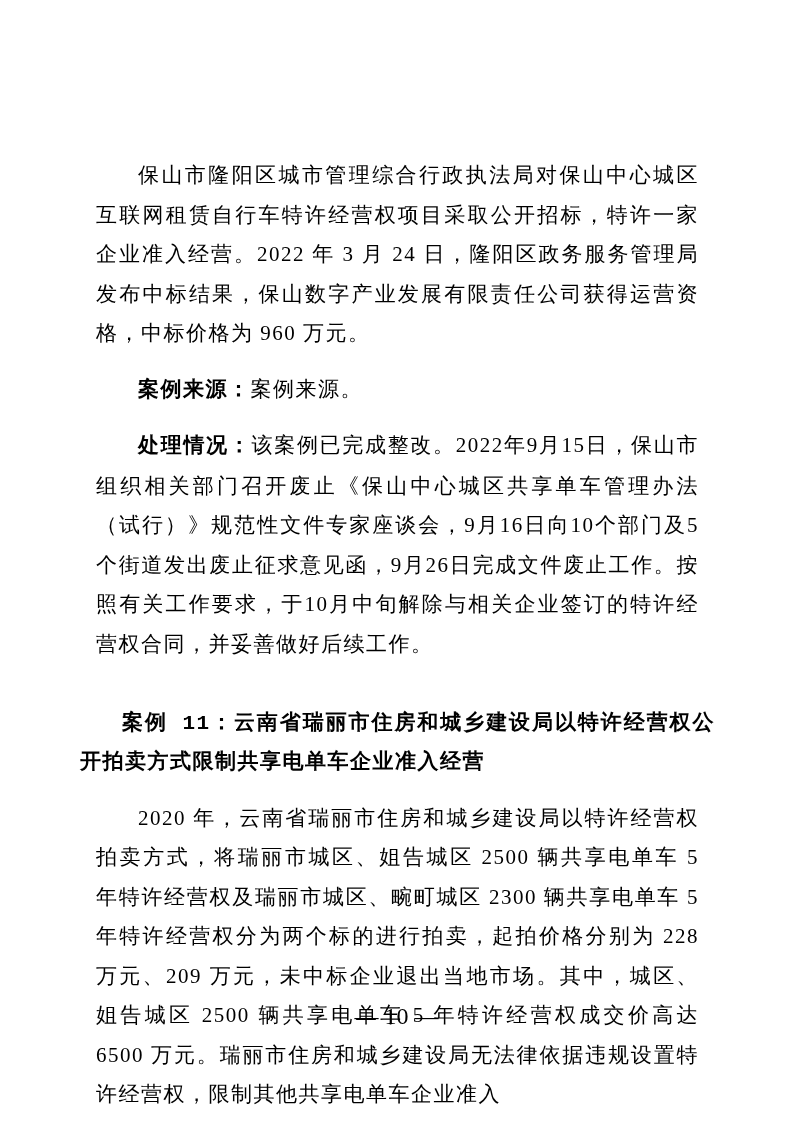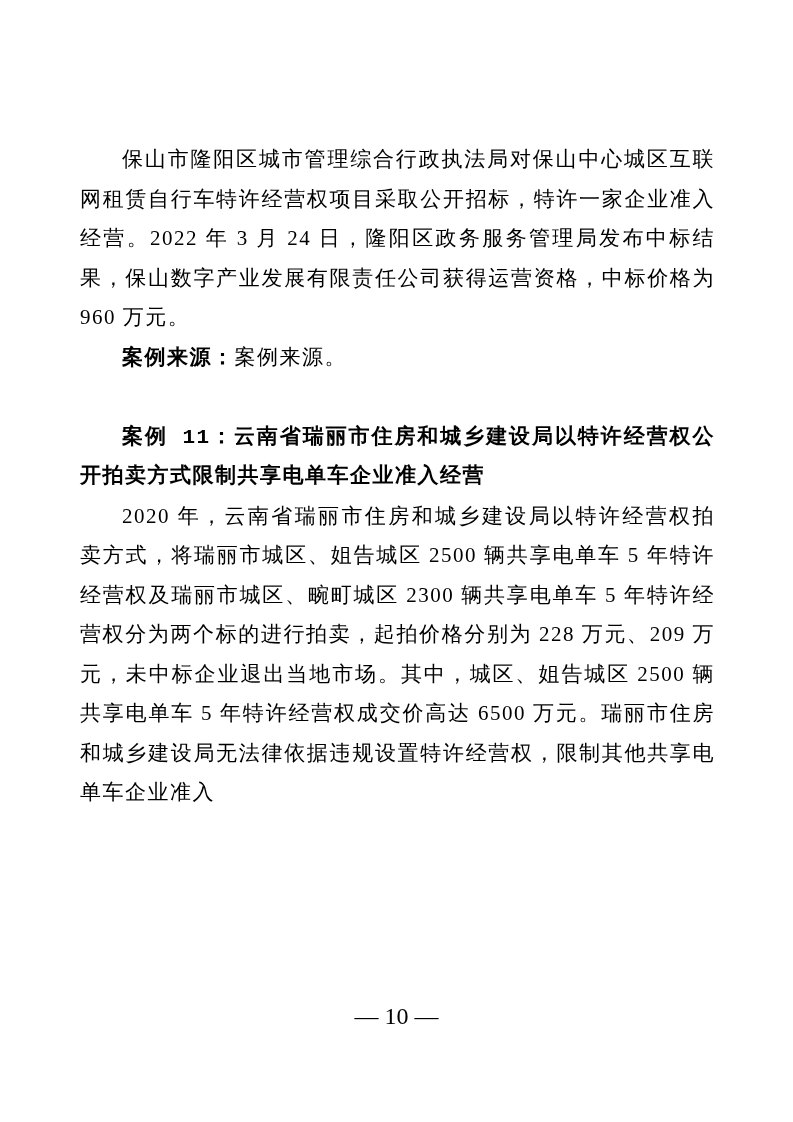--- a/index.html
+++ b/index.html
@@ -15,21 +15,21 @@
     color: #000000;
     overflow: hidden;
   }
   .content {
     position: absolute;
     left: 80px;
     top: 140px;
     width: 635px;
   }
   .body-para {
-    margin: 0;
+    margin: 16px;
     font-family: "Liberation Serif", "DejaVu Serif", serif;
     font-size: 21px;
     line-height: 39.5px;
     letter-spacing: 1.5px;
     text-align: justify;
     text-indent: 2em;
   }
   .inline-label {
     font-family: Liberation Mono, monospace;
     font-weight: bold;
@@ -59,20 +59,21 @@
 </head>
 <body>
 
 <div class="page">
   <main class="content">
 
     <p class="body-para">保山市隆阳区城市管理综合行政执法局对保山中心城区互联网租赁自行车特许经营权项目采取公开招标，特许一家企业准入经营。2022 年 3 月 24 日，隆阳区政务服务管理局发布中标结果，保山数字产业发展有限责任公司获得运营资格，中标价格为 960 万元。</p>
 
     <p class="body-para"><span class="inline-label">案例来源：</span><span>案例来源。</span></p>
 
+    <p class="body-para"><span class="inline-label">处理情况：</span><span>该案例已完成整改。2022年9月15日，保山市组织相关部门召开废止《保山中心城区共享单车管理办法（试行）》规范性文件专家座谈会，9月16日向10个部门及5个街道发出废止征求意见函，9月26日完成文件废止工作。按照有关工作要求，于10月中旬解除与相关企业签订的特许经营权合同，并妥善做好后续工作。</span></p>
 
     <h2 class="case-heading">案例 11：云南省瑞丽市住房和城乡建设局以特许经营权公开拍卖方式限制共享电单车企业准入经营</h2>
 
     <p class="body-para">2020 年，云南省瑞丽市住房和城乡建设局以特许经营权拍卖方式，将瑞丽市城区、姐告城区 2500 辆共享电单车 5 年特许经营权及瑞丽市城区、畹町城区 2300 辆共享电单车 5 年特许经营权分为两个标的进行拍卖，起拍价格分别为 228 万元、209 万元，未中标企业退出当地市场。其中，城区、姐告城区 2500 辆共享电单车 5 年特许经营权成交价高达 6500 万元。瑞丽市住房和城乡建设局无法律依据违规设置特许经营权，限制其他共享电单车企业准入</p>
 
   </main>
 
   <footer class="page-footer">
     <span>— 10 —</span>
   </footer>

